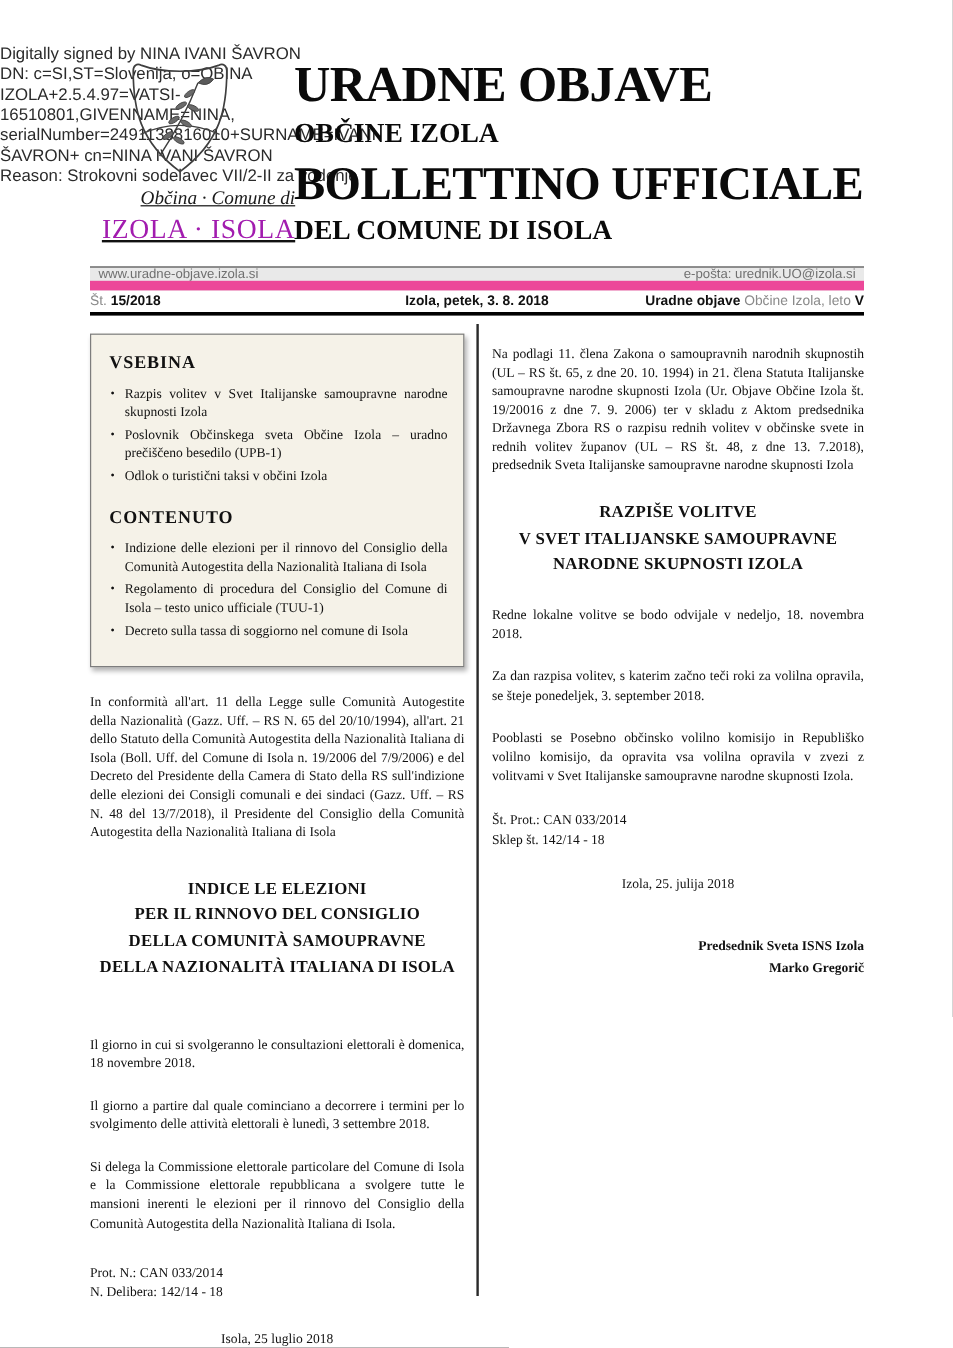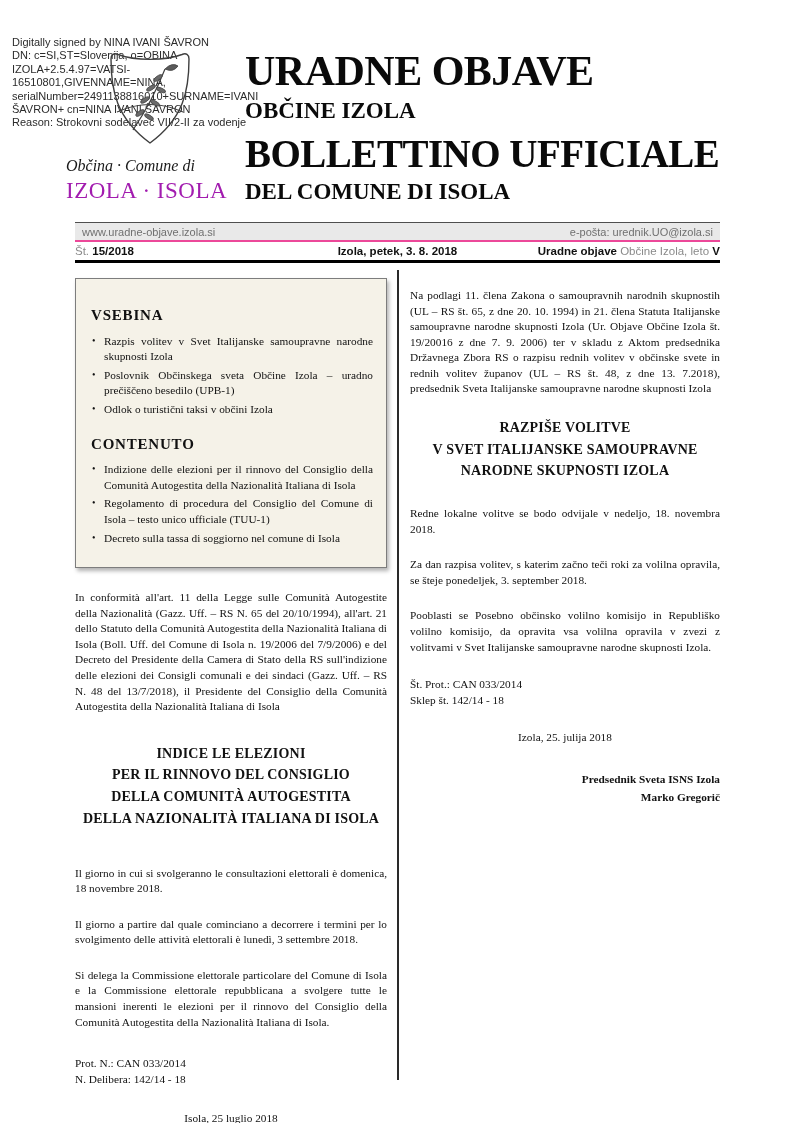--- a/index.html
+++ b/index.html
@@ -4,40 +4,40 @@
 <style>
   * { margin:0; padding:0; box-sizing:border-box; }
   html,body { background:#888; }
   .page {
     position:relative; width:794px; height:1123px; margin:0 auto;
     background:#ffffff; overflow:hidden; color:#111;
     font-family:"Liberation Serif", serif;
   }
   
   .sig {
-    position:absolute; left:12px; top:36px; width:250px;
-    font-family:"Liberation Sans", sans-serif; font-size:11px;
+    position:absolute; left:0; top:36px; width:250px;
+    font-family:"Liberation Sans", sans-serif; font-size:14px;
     line-height:1.22; color:#2b2b2b;
   }
   .sig div { white-space:nowrap; }
   
   .crest { position:absolute; left:104px; top:50px; }
   
-  .muni { position:absolute; left:66px; top:157px; width:180px; text-align:left; }
+  .muni { position:absolute; left:66px; top:157px; width:180px; text-align:right;text-decoration:underline; }
   .muni-line1 { font-style:italic; font-size:16px; color:#1a1a1a; }
   .muni-line2 { font-size:23px; letter-spacing:.5px; margin-top:3px; color:#a21caf; }
   
   .masthead { position:absolute; left:245px; top:50px; width:480px; color:#0a0a0a; }
   .mast-big   { font-weight:bold; font-size:42px; line-height:1.0; letter-spacing:-.5px; }
   .mast-small { font-weight:bold; font-size:23px; line-height:1.0; margin-top:7px; }
   .mast-big2  { font-weight:bold; font-size:39px; line-height:1.0; letter-spacing:-.5px; margin-top:12px; }
   
   .infobar {
     position:absolute; left:75px; top:222px; width:645px; height:20px;
-    background:#e9e9e9; border-top:1px solid #4f4f4f; border-bottom:2px solid #ec4899;
+    background:#e9e9e9; border-top:1px solid #4f4f4f; border-bottom:8px solid #ec4899;
     display:flex; justify-content:space-between; align-items:center; padding:0 7px;
     font-family:"Liberation Sans", sans-serif; font-size:11px; color:#707070;
   }
   
   .issueline {
     position:absolute; left:75px; top:245px; width:645px;
     display:flex; align-items:baseline;
     font-family:"Liberation Sans", sans-serif; font-size:11.5px; color:#111;
   }
   .issueline .seg { width:33.33%; }
@@ -50,33 +50,33 @@
   
   .col { position:absolute; top:272px; font-size:11.3px; line-height:1.38; }
   .col-left  { left:75px;  width:312px; }
   .col-right { left:410px; width:310px; }
   p.body { text-align:justify; }
   
   .tocbox {
     margin-top:6px; border:1px solid #7d7d7d; background:#f5f2e8;
     box-shadow:2px 3px 4px rgba(0,0,0,.30); padding:12px 13px 18px 13px;
   }
-  .tocbox h2 { font-size:15px; letter-spacing:.8px; margin:14px 0 8px 2px; }
+  .tocbox h2 { font-size:15px; letter-spacing:.8px; margin:2px 0 8px 2px; }
   .tocbox h2.second { margin-top:16px; }
   .tocbox ul { list-style:none; }
   .tocbox li { position:relative; padding-left:15px; text-align:justify; margin-bottom:3px; }
   .tocbox li::before { content:"•"; position:absolute; left:3px; top:0; font-size:10px; }
   .intro { margin-top:22px;font-family:Liberation Serif, serif; }
   .heading { margin-top:28px; text-align:center; font-weight:bold; font-size:14px; line-height:1.55; letter-spacing:.2px; }
   .heading-r { margin-top:20px; }
   .para { margin-top:20px; }
   .refs { margin-top:26px; }
   .placedate { margin-top:24px;text-align:center; }
   .signoff { margin-top:40px; text-align:right; font-weight:bold; line-height:1.6; }
-  .signoff-r { margin-top:24px; }
+  .signoff-r { margin-top:34px; }
 </style>
 </head>
 <body>
 
 <div class="page">
 
   <div class="sig">
     <div>Digitally signed by NINA IVANI ŠAVRON</div>
     <div>DN: c=SI,ST=Slovenija, o=OBINA</div>
     <div>IZOLA+2.5.4.97=VATSI-</div>
@@ -143,25 +143,25 @@
         <li>Regolamento di procedura del Consiglio del Comune di Isola – testo unico ufficiale (TUU-1)</li>
         <li>Decreto sulla tassa di soggiorno nel comune di Isola</li>
       </ul>
     </div>
 
     <p class="body intro">In conformità all'art. 11 della Legge sulle Comunità Autogestite della Nazionalità (Gazz. Uff. – RS N. 65 del 20/10/1994), all'art. 21 dello Statuto della Comunità Autogestita della Nazionalità Italiana di Isola (Boll. Uff. del Comune di Isola n. 19/2006 del 7/9/2006) e del Decreto del Presidente della Camera di Stato della RS sull'indizione delle elezioni dei Consigli comunali e dei sindaci (Gazz. Uff. – RS N. 48 del 13/7/2018), il Presidente del Consiglio della Comunità Autogestita della Nazionalità Italiana di Isola</p>
 
     <div class="heading">
       <div>INDICE LE ELEZIONI</div>
       <div>PER IL RINNOVO DEL CONSIGLIO</div>
-      <div>DELLA COMUNITÀ AUTOGESTITA</div>
+      <div>DELLA COMUNITÀ SAMOUPRAVNE</div>
       <div>DELLA NAZIONALITÀ ITALIANA DI ISOLA</div>
     </div>
 
-    <p class="body para" style="margin-top:36px;">Il giorno in cui si svolgeranno le consultazioni elettorali è domenica, 18 novembre 2018.</p>
+    <p class="body para" style="margin-top:46px;">Il giorno in cui si svolgeranno le consultazioni elettorali è domenica, 18 novembre 2018.</p>
     <p class="body para">Il giorno a partire dal quale cominciano a decorrere i termini per lo svolgimento delle attività elettorali è lunedì, 3 settembre 2018.</p>
     <p class="body para">Si delega la Commissione elettorale particolare del Comune di Isola e la Commissione elettorale repubblicana a svolgere tutte le mansioni inerenti le elezioni per il rinnovo del Consiglio della Comunità Autogestita della Nazionalità Italiana di Isola.</p>
 
     <div class="refs">
       <div>Prot. N.: CAN 033/2014</div>
       <div>N. Delibera: 142/14 - 18</div>
     </div>
 
     <div class="placedate">Isola, 25 luglio 2018</div>
 

